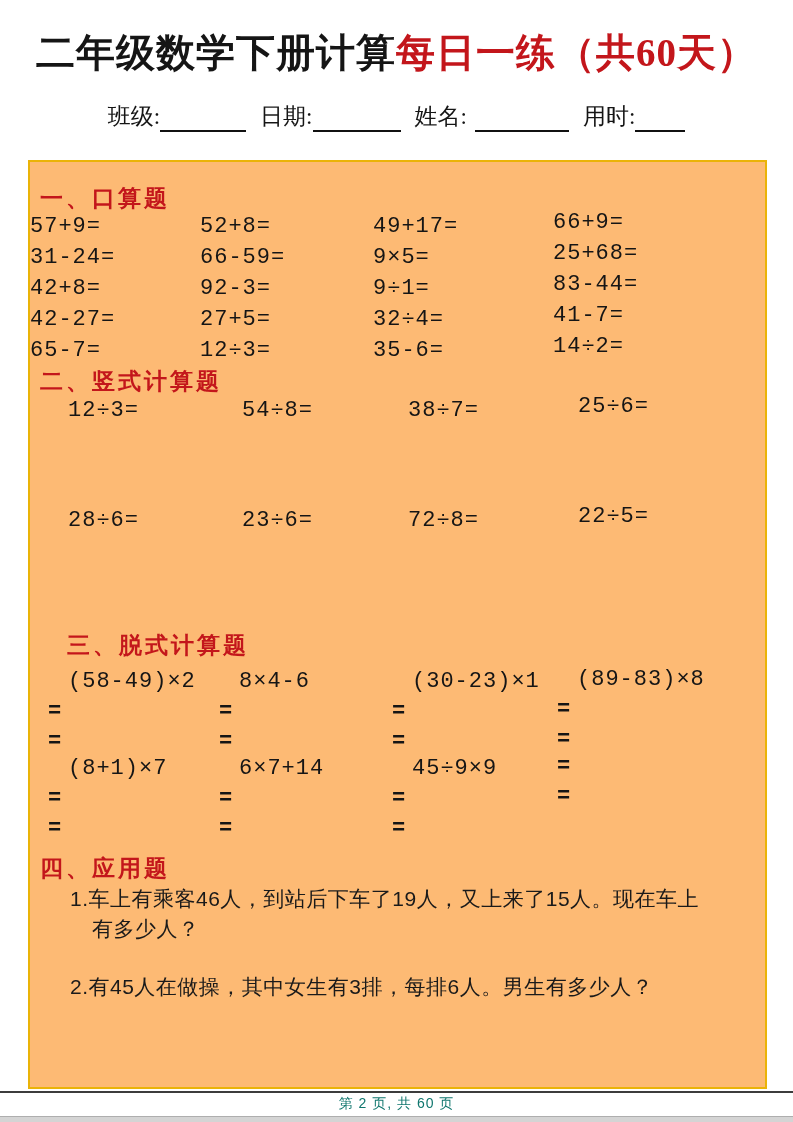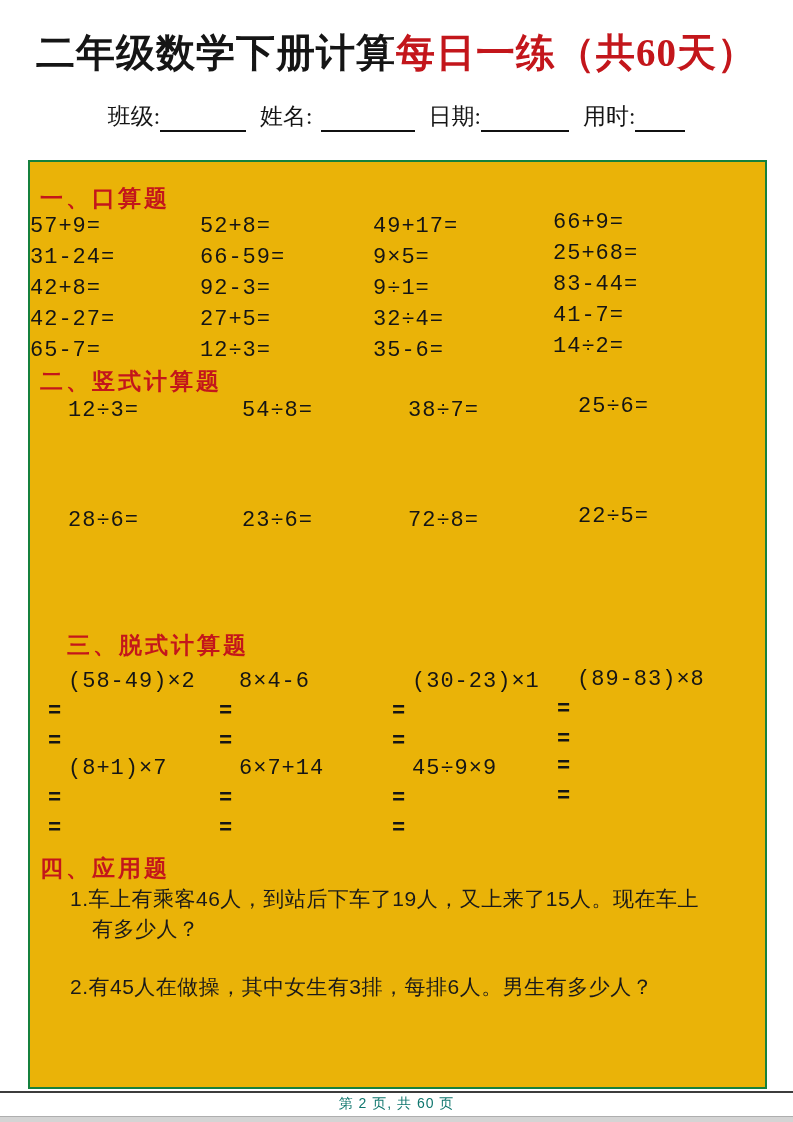--- a/index.html
+++ b/index.html
@@ -20,21 +20,21 @@
     display:flex;justify-content:center;align-items:flex-end;
     font-family:"Liberation Serif","DejaVu Serif",serif;font-weight:400;
     font-size:23px;white-space:nowrap;
   }
   .info-field{display:flex;align-items:flex-end;margin:0 7px;}
   .blank{display:inline-block;border-bottom:2px solid #111;height:20px;}
   .blank.w1{width:86px;} .blank.w2{width:94px;margin-left:8px;} .blank.w3{width:88px;} .blank.w4{width:50px;}
   
   .sheet{
     position:absolute;left:28px;top:160px;width:735px;height:925px;
-    border:2px solid #15803d;background:#eab308;
+    border:2px solid #eab308;background:#fdba74;
   }
   .sec-heading{
     position:absolute;left:10px;height:26px;line-height:26px;
     color:#c3161b;font-weight:700;font-size:23px;letter-spacing:3px;white-space:nowrap;
   }
   .mono{font-family:"Liberation Mono","DejaVu Sans Mono",monospace;}
   
   .oral-grid{
     position:absolute;left:0;top:49px;right:0;
     display:grid;grid-template-columns:170px 173px 180px auto;grid-auto-rows:31px;
@@ -75,26 +75,26 @@
 <div class="title">
   <span>二年级数学下册计算</span><span class="red">每日一练（共60天）</span>
 </div>
 
 <div class="info-row">
   <span class="info-field">
     <span>班级:</span>
       <span class="blank w1"></span>
   </span>
   <span class="info-field">
+    <span>日期:</span>
+      <span class="blank w3"></span>
+  </span>
+  <span class="info-field">
     <span>姓名:</span>
       <span class="blank w2"></span>
-  </span>
-  <span class="info-field">
-    <span>日期:</span>
-      <span class="blank w3"></span>
   </span>
   <span class="info-field">
     <span>用时:</span>
       <span class="blank w4"></span>
   </span>
 </div>
 
 <div class="sheet">
 
   <div class="sec-heading" style="top:23px;">一、口算题</div>

